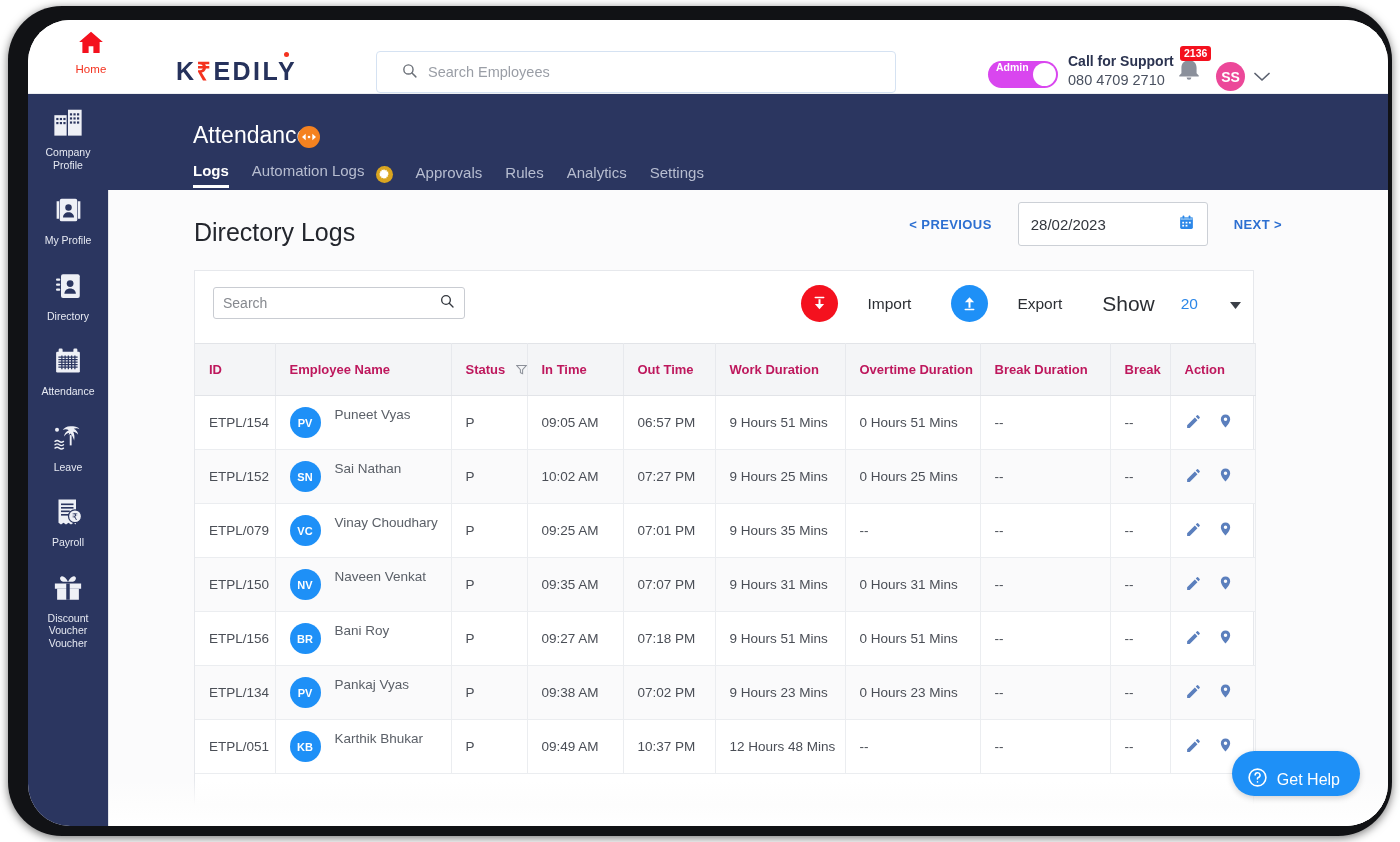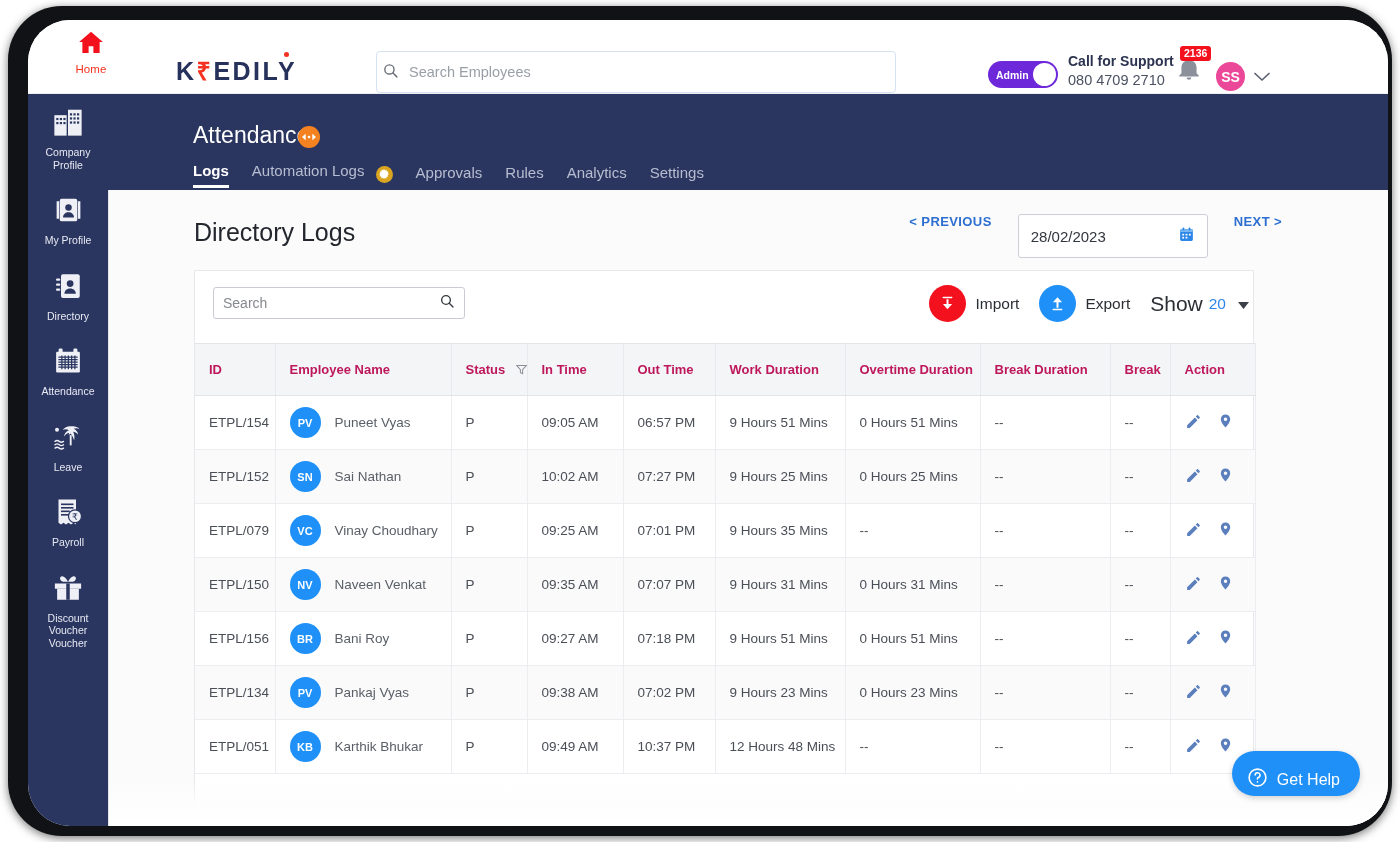--- a/index.html
+++ b/index.html
@@ -45,34 +45,34 @@
   .brand .rupee { color: #f4321f; }
   .brand .dot-y { position: relative; }
   .brand .dot-y::after{
     content:""; position:absolute; left: 6px; top: -5px;
     width: 5px; height: 5px; border-radius: 50%; background:#f4321f;
   }
   .searchbox {
     position: absolute; left: 348px; top: 31px;
     width: 520px; height: 42px;
     border: 1px solid #d5e2f2; border-radius: 4px;
-    background: #fff; display: flex; align-items: center; padding: 0 5px;
+    background: #fff; display: flex; align-items: center; padding: 0 24px;
   }
   .searchbox .sicon { margin-right: 10px; }
   .searchbox input {
     border: none; outline: none; font-size: 14.5px; color: #2c2c2c;
     font-family: "Liberation Sans", sans-serif; width: 100%;
     background: transparent;
   }
   .searchbox input::placeholder { color: #9a9ea6; }
 
   .admin-toggle {
     position: absolute; left: 960px; top: 41px;
-    width: 70px; height: 27px; border-radius: 14px; background: #6d28d9;
-    display: flex; align-items: center; cursor: pointer;
+    width: 70px; height: 27px; border-radius: 14px; background: #d946ef;
+    display: flex; cursor: pointer;
   }
   .admin-toggle .alab { color: #fff; font-size: 10.5px; font-weight: bold; margin-left: 8px; }
   .admin-toggle .knob {
     position: absolute; right: 2px; top: 2px;
     width: 23px; height: 23px; border-radius: 50%; background: #fff;
   }
   .support { position: absolute; left: 1040px; top: 33px; text-align: left; }
   .support .s1 { font-size: 14px; font-weight: bold; color: #2b3350; }
   .support .s2 { font-size: 14.5px; color: #4a5160; margin-top: 3px; }
   .bell-wrap { position: absolute; left: 1148px; top: 36px; cursor: pointer; }
@@ -129,21 +129,21 @@
 
   
   .content {
     position: absolute; left: 80px; top: 170px; width: 1280px; height: 636px;
     background: #fbfbfc; border-left: 1px solid #e3e5e9;
   }
   .page-title {
     position: absolute; left: 85px; top: 28px;
     font-size: 25px; color: #23262d;
   }
-  .datenav { position: absolute; right: 106px; top: 24px; display: flex; }
+  .datenav { position: absolute; right: 106px; top: 12px; display: flex; align-items: center; }
   .prevbtn, .nextbtn {
     font-size: 13px; font-weight: bold; color: #2c6fd1; cursor: pointer;
     letter-spacing: .4px;
   }
   .dateinput {
     width: 190px; height: 44px; border: 1px solid #ccd0d6; border-radius: 3px;
     background: #fff; margin: 0 26px; display: flex; align-items: center;
     padding: 0 12px; justify-content: space-between;
   }
   .dateinput .dval { font-size: 15px; color: #32363d; }
@@ -157,21 +157,21 @@
     position: absolute; left: 18px; top: 16px;
     width: 252px; height: 32px; border: 1px solid #c9ccd2; border-radius: 3px;
     display: flex; align-items: center; padding: 0 9px; background: #fff;
   }
   .tsearch input {
     border: none; outline: none; flex: 1; font-size: 14px; color: #2c2c2c;
     font-family: "Liberation Sans", sans-serif; background: transparent;
   }
   .tsearch input::placeholder { color: #86898f; }
 
-  .tools { position: absolute; right: 4px; top: 14px; display: flex; align-items: center; }
+  .tools { position: absolute; right: 12px; top: 14px; display: flex; align-items: center; gap: 20px; }
   .circ-btn {
     width: 37px; height: 37px; border-radius: 50%;
     display: flex; align-items: center; justify-content: center; cursor: pointer;
   }
   .circ-red { background: #f4111e; }
   .circ-blue { background: #1e90f7; }
   .tool-lab { font-size: 15.5px; color: #2b2e33; margin: 0 20px 0 9px; cursor: pointer; }
   .show-lab { font-size: 21px; color: #2b2e33; }
   .show-num { font-size: 15.5px; color: #2c87e8; margin-left: 6px; }
   .show-caret { margin-left: 12px; cursor: pointer; }
@@ -182,21 +182,21 @@
     border-right: 1px solid #e7e9ed;
     font-size: 13px; color: #be185d; font-weight: bold; text-align: left;
     padding: 16px 0 16px 14px; height: 52px; white-space: nowrap; overflow: hidden;
   }
   tbody td {
     border-bottom: 1px solid #ebedf0; border-right: 1px solid #ebedf0;
     font-size: 13.5px; color: #4a4e56; padding: 0 0 0 14px; height: 54px;
     white-space: nowrap; overflow: hidden;
   }
   tbody tr:nth-child(even) { background: #fafafb; }
-  .emp-cell { display: flex; align-items: center; }
+  .emp-cell { display: flex; align-items: flex-start; }
   .emp-av {
     width: 31px; height: 31px; border-radius: 50%; background: #1e90f7;
     color: #fff; font-size: 11px; font-weight: bold;
     display: flex; align-items: center; justify-content: center; flex: 0 0 31px;
   }
   .emp-name { margin-left: 14px; font-size: 13.5px; color: #5b6068; }
   .act-cell { display: flex; align-items: center; gap: 16px; }
   .act-ico { cursor: pointer; }
 
   

